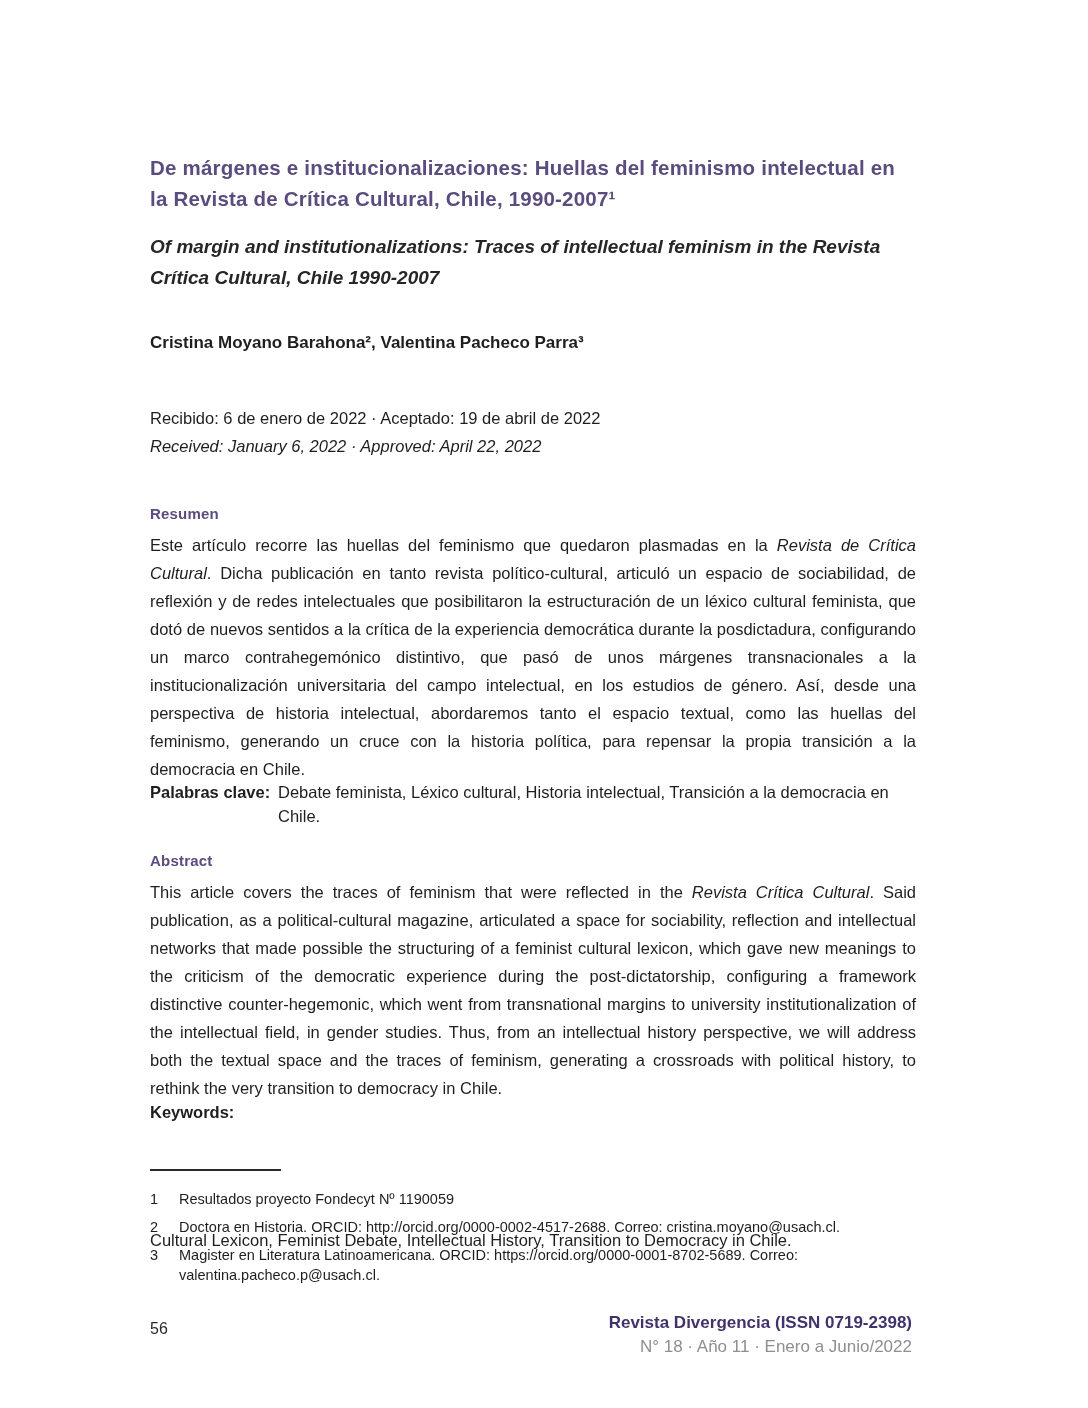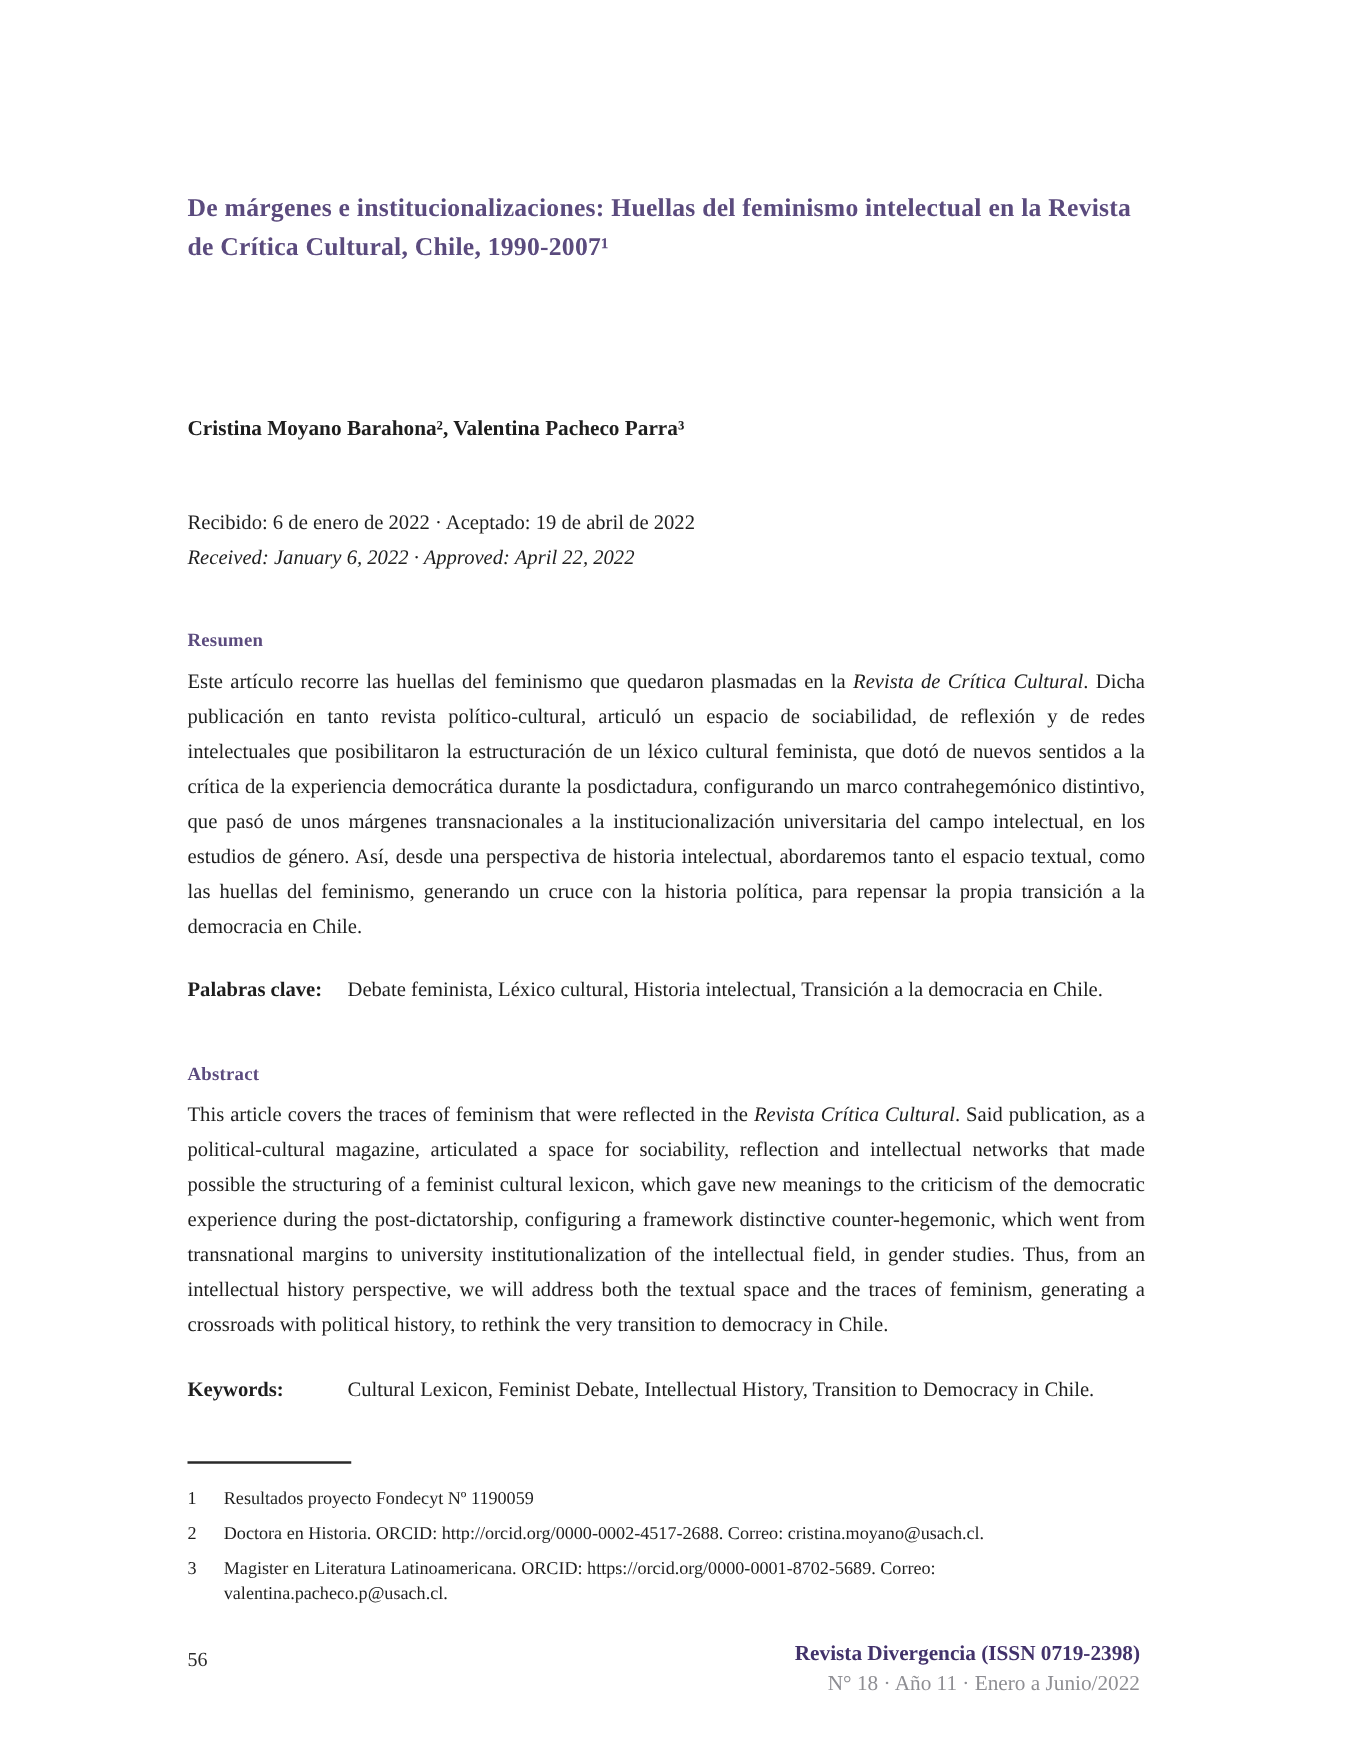--- a/index.html
+++ b/index.html
@@ -2,21 +2,21 @@
 <html><head>
 <meta charset="utf-8">
 <style>
   * { margin: 0; padding: 0; box-sizing: border-box; }
   html, body { background: #ffffff; }
   .page {
     position: relative;
     width: 1088px;
     height: 1408px;
     background: #ffffff;
-    font-family: Liberation Serif, serif;
+    font-family: Liberation Sans, sans-serif;
     color: #1e1e1e;
     overflow: hidden;
   }
   .abs { position: absolute; }
   .col { left: 150px; width: 766px; }
 
   .title {
     top: 152px;
     font-size: 20.5px;
     font-weight: bold;
@@ -55,21 +55,21 @@
     text-align: justify;
     color: #1e1e1e;
   }
   .resumen-par { top: 531px; }
   .abstract-par { top: 878px; }
 
   .kw-row { display: flex; font-size: 16.5px; line-height: 24px; }
   .kw-row .kw-label { font-weight: bold; flex: 0 0 128px; }
   .kw-row .kw-text { flex: 1; }
   .palabras-row { top: 780px; }
-  .keywords-row { top: 1100px; }
+  .keywords-row { top: 1100px; flex-direction: column; }
 
   .fn-rule {
     top: 1169px;
     left: 150px;
     width: 131px;
     border-top: 2px solid #2a2a2a;
   }
   .footnotes { top: 1189px; font-size: 14.5px; line-height: 20px; }
   .fn-row { display: flex; margin-bottom: 8px; }
   .fn-num { flex: 0 0 29px; }
@@ -87,20 +87,21 @@
   .footer-journal { font-weight: bold; color: #42326b; }
   .footer-issue { color: #8e8e93; }
 </style>
 </head>
 <body>
 
 <div class="page">
 
   <h1 class="abs col title">De márgenes e institucionalizaciones: Huellas del feminismo intelectual en la Revista de Crítica Cultural, Chile, 1990-2007¹</h1>
 
+  <h2 class="abs col subtitle">Of margin and institutionalizations: Traces of intellectual feminism in the Revista Crítica Cultural, Chile 1990-2007</h2>
 
   <div class="abs col authors">Cristina Moyano Barahona², Valentina Pacheco Parra³</div>
 
   <div class="abs col dates">
     <div class="es">Recibido: 6 de enero de 2022 · Aceptado: 19 de abril de 2022</div>
     <div class="en">Received: January 6, 2022 · Approved: April 22, 2022</div>
   </div>
 
   <h3 class="abs col section-heading resumen-heading">Resumen</h3>
 

